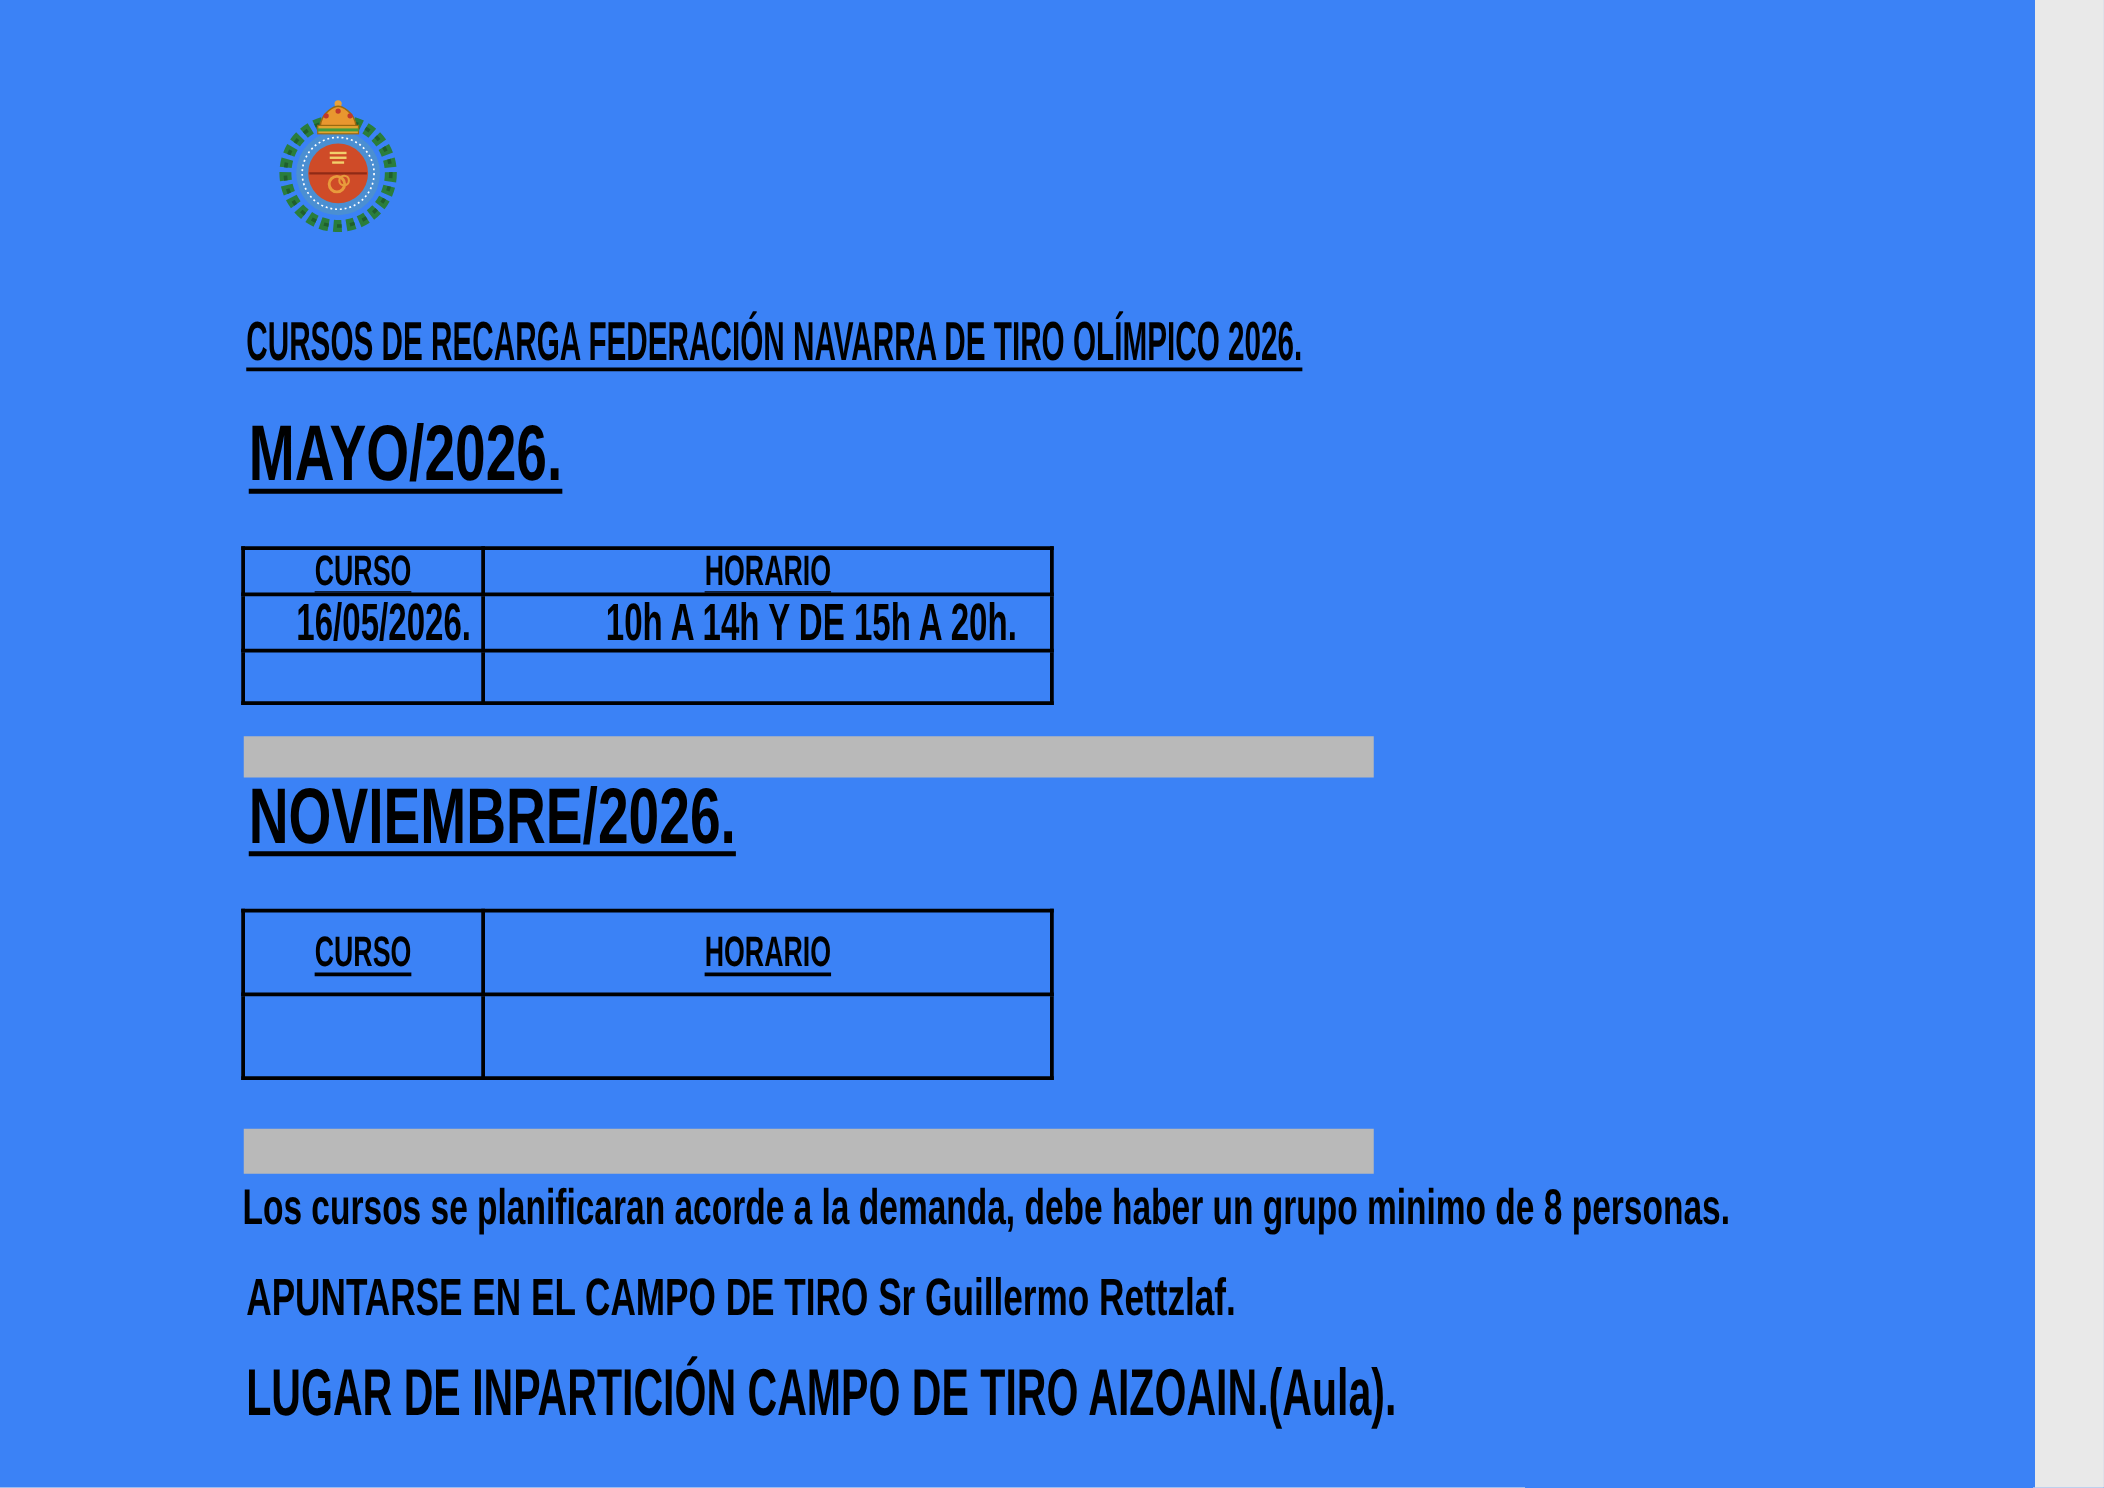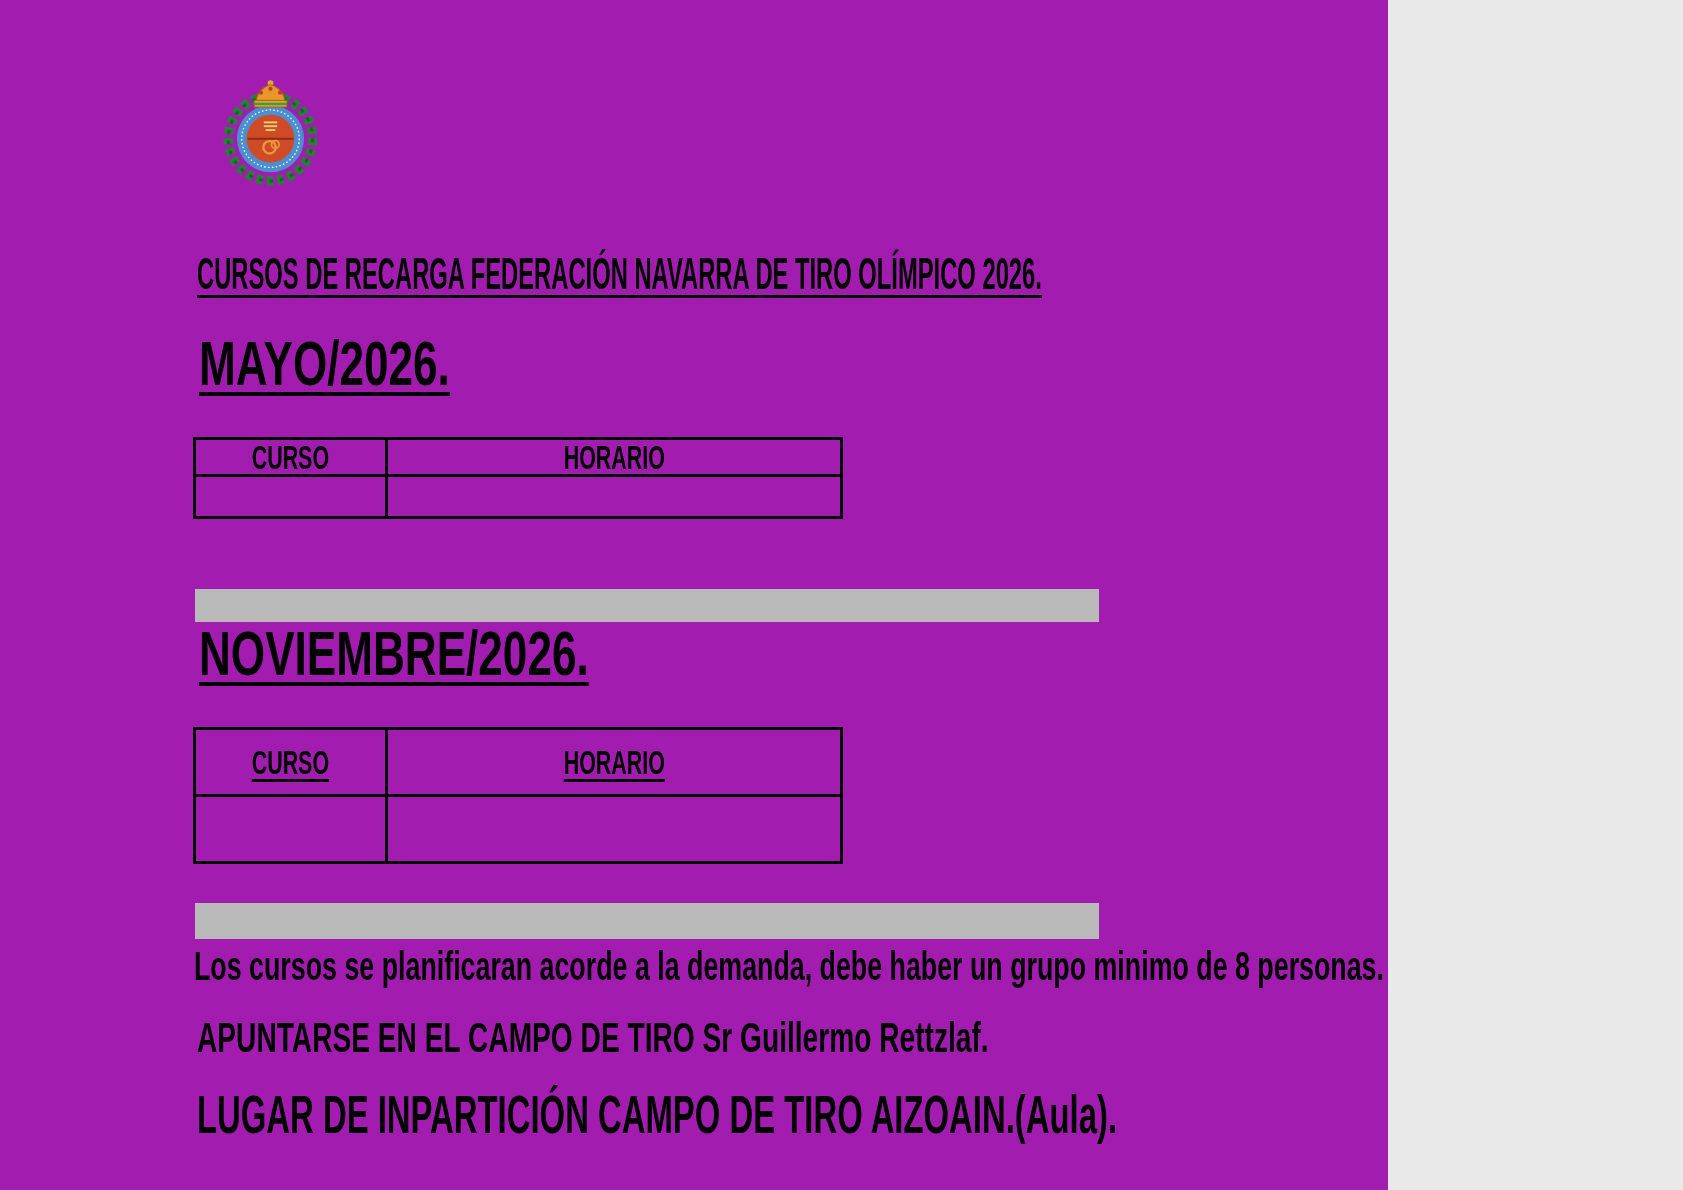--- a/index.html
+++ b/index.html
@@ -1,19 +1,19 @@
 <!DOCTYPE html>
 <html><head>
 <meta charset="utf-8">
 <style>
   html,body{margin:0;padding:0;background:#e9e9e9;}
   #page{
     position:relative;
-    width:1388px;height:1190px;
-    background:#a21caf;
+    width:1628px;height:1190px;
+    background:#3b82f6;
     font-family:"Liberation Sans", sans-serif;
     color:#000000;
     overflow:hidden;
   }
   .abs{position:absolute;}
   
   .lx{display:inline-block;white-space:nowrap;transform-origin:left center;}
   .cx{display:inline-block;white-space:nowrap;transform-origin:center center;}
   .s54{transform:scaleX(0.54);}
   .s62{transform:scaleX(0.62);}
@@ -132,20 +132,28 @@
       </colgroup>
     <tbody>
         <tr class="r-hdr">
       <td>
         <span class="cx s63 hdr">CURSO</span>
       </td>
       <td>
         <span class="cx s63 hdr">HORARIO</span>
       </td>
     </tr>
+    <tr class="r-data">
+      <td>
+        <span class="cx s63 val">16/05/2026.</span>
+      </td>
+      <td>
+        <span class="cx s63 val">10h A 14h Y DE 15h A 20h.</span>
+      </td>
+    </tr>
     <tr class="r-empty">
       <td>
         <span class="cx s63 val"></span>
       </td>
       <td>
         <span class="cx s63 val"></span>
       </td>
     </tr>
   </tbody>
     </table>

